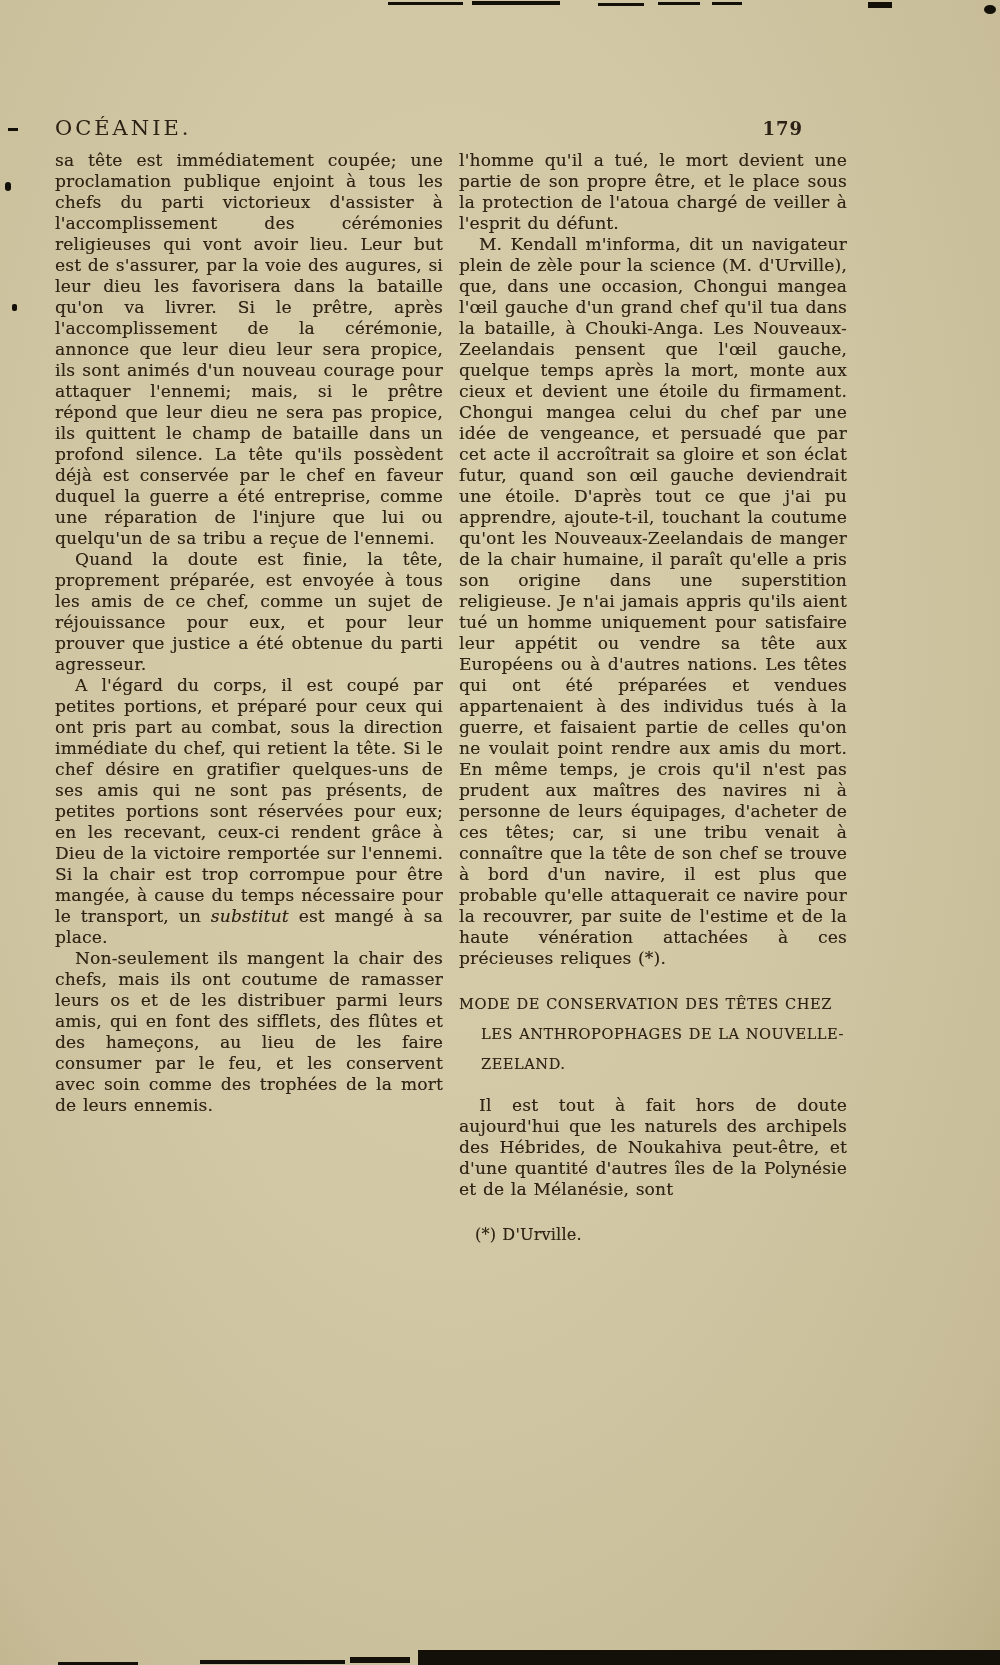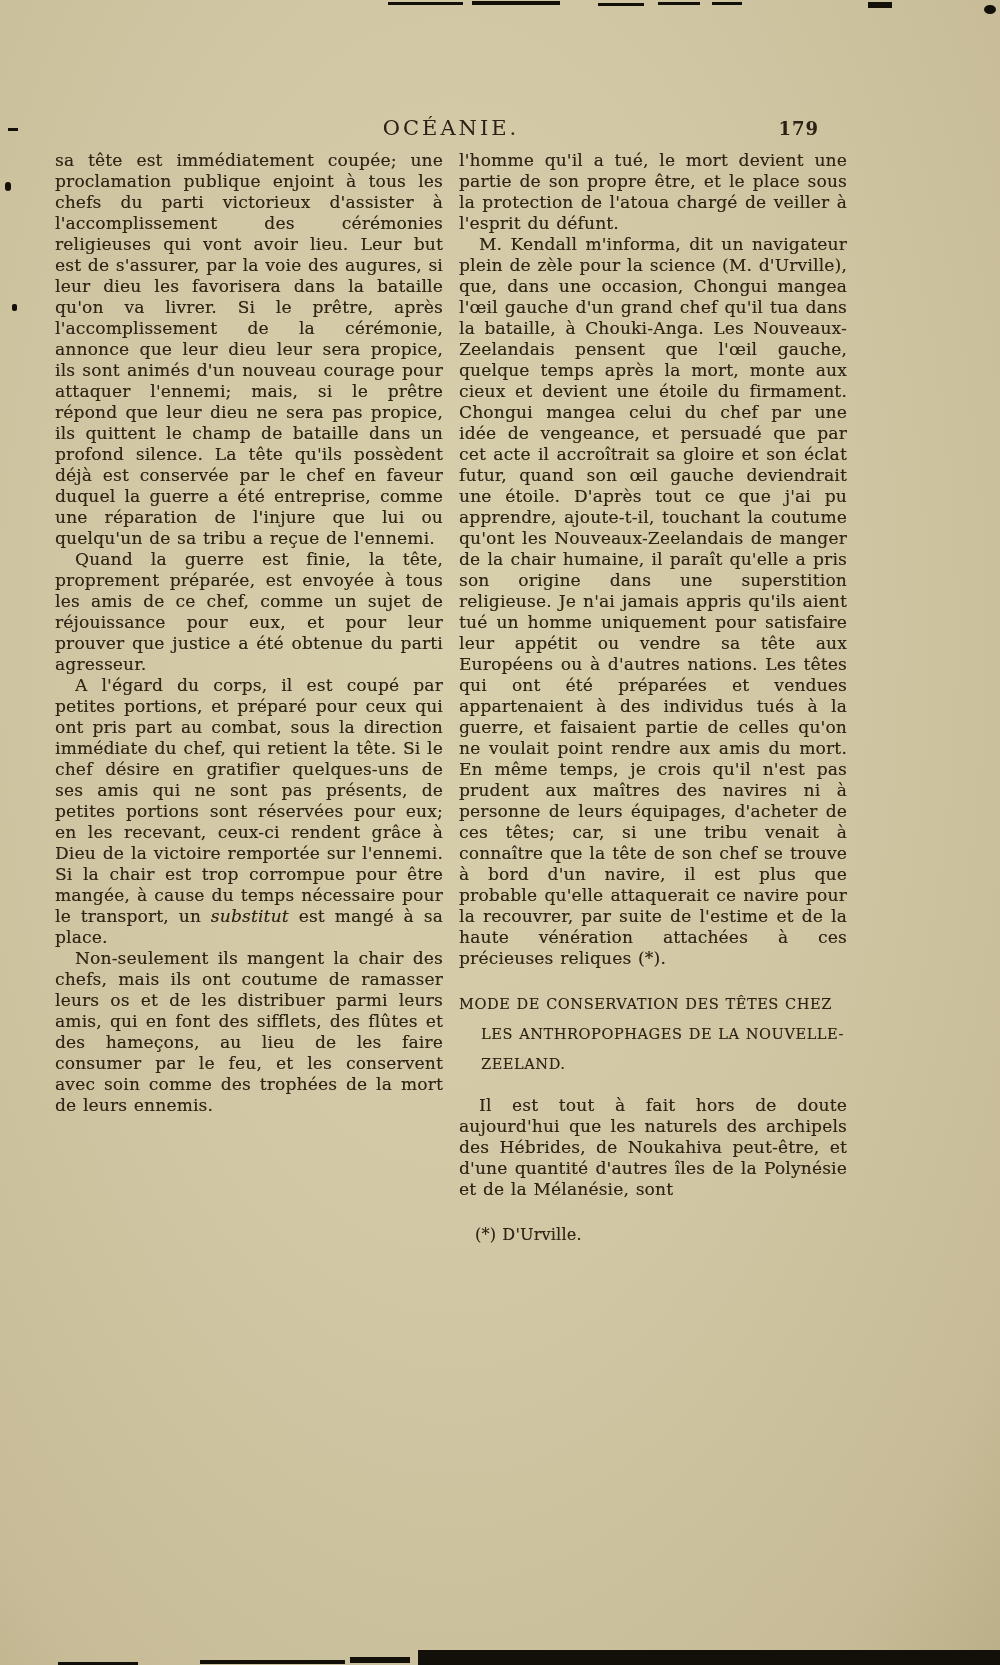--- a/index.html
+++ b/index.html
@@ -25,28 +25,27 @@
     position: absolute;
     top: 116px;
     left: 55px;
     width: 792px;
     height: 28px;
   }
   .header-title {
     position: absolute;
     left: 0;
     right: 0;
-    text-align: center;
     font-size: 21px;
     letter-spacing: 3px;
     color: #2b2114;
   }
   .page-number {
     position: absolute;
-    right: 28px;
+    right: 44px;
     top: 2px;
     font-size: 18px;
     font-weight: bold;
     letter-spacing: 1px;
   }
   
   .columns {
     position: absolute;
     top: 150px;
     left: 55px;
@@ -136,21 +135,21 @@
 
   <div class="running-header">
     <span class="header-title">OCÉANIE.</span>
     <span class="page-number">179</span>
   </div>
 
   <div class="columns">
 
     <div class="column column-left">
       <p class="para no-indent">sa tête est immédiatement coupée; une proclamation publique enjoint à tous les chefs du parti victorieux d'assister à l'accomplissement des cérémonies religieuses qui vont avoir lieu. Leur but est de s'assurer, par la voie des augures, si leur dieu les favorisera dans la bataille qu'on va livrer. Si le prêtre, après l'accomplissement de la cérémonie, annonce que leur dieu leur sera propice, ils sont animés d'un nouveau courage pour attaquer l'ennemi; mais, si le prêtre répond que leur dieu ne sera pas propice, ils quittent le champ de bataille dans un profond silence. La tête qu'ils possèdent déjà est conservée par le chef en faveur duquel la guerre a été entreprise, comme une réparation de l'injure que lui ou quelqu'un de sa tribu a reçue de l'ennemi.</p>
-      <p class="para">Quand la guerre est finie, la tête, proprement préparée, est envoyée à tous les amis de ce chef, comme un sujet de réjouissance pour eux, et pour leur prouver que justice a été obtenue du parti agresseur.</p>
+      <p class="para">Quand la doute est finie, la tête, proprement préparée, est envoyée à tous les amis de ce chef, comme un sujet de réjouissance pour eux, et pour leur prouver que justice a été obtenue du parti agresseur.</p>
       <p class="para"><span>A l'égard du corps, il est coupé par petites portions, et préparé pour ceux qui ont pris part au combat, sous la direction immédiate du chef, qui retient la tête. Si le chef désire en gratifier quelques-uns de ses amis qui ne sont pas présents, de petites portions sont réservées pour eux; en les recevant, ceux-ci rendent grâce à Dieu de la victoire remportée sur l'ennemi. Si la chair est trop corrompue pour être mangée, à cause du temps nécessaire pour le transport, un </span><i>substitut</i><span> est mangé à sa place.</span></p>
       <p class="para">Non-seulement ils mangent la chair des chefs, mais ils ont coutume de ramasser leurs os et de les distribuer parmi leurs amis, qui en font des sifflets, des flûtes et des hameçons, au lieu de les faire consumer par le feu, et les conservent avec soin comme des trophées de la mort de leurs ennemis.</p>
     </div>
 
     <div class="column column-right">
       <p class="para no-indent">l'homme qu'il a tué, le mort devient une partie de son propre être, et le place sous la protection de l'atoua chargé de veiller à l'esprit du défunt.</p>
       <p class="para">M. Kendall m'informa, dit un navigateur plein de zèle pour la science (M. d'Urville), que, dans une occasion, Chongui mangea l'œil gauche d'un grand chef qu'il tua dans la bataille, à Chouki-Anga. Les Nouveaux-Zeelandais pensent que l'œil gauche, quelque temps après la mort, monte aux cieux et devient une étoile du firmament. Chongui mangea celui du chef par une idée de vengeance, et persuadé que par cet acte il accroîtrait sa gloire et son éclat futur, quand son œil gauche deviendrait une étoile. D'après tout ce que j'ai pu apprendre, ajoute-t-il, touchant la coutume qu'ont les Nouveaux-Zeelandais de manger de la chair humaine, il paraît qu'elle a pris son origine dans une superstition religieuse. Je n'ai jamais appris qu'ils aient tué un homme uniquement pour satisfaire leur appétit ou vendre sa tête aux Européens ou à d'autres nations. Les têtes qui ont été préparées et vendues appartenaient à des individus tués à la guerre, et faisaient partie de celles qu'on ne voulait point rendre aux amis du mort. En même temps, je crois qu'il n'est pas prudent aux maîtres des navires ni à personne de leurs équipages, d'acheter de ces têtes; car, si une tribu venait à connaître que la tête de son chef se trouve à bord d'un navire, il est plus que probable qu'elle attaquerait ce navire pour la recouvrer, par suite de l'estime et de la haute vénération attachées à ces précieuses reliques (*).</p>
       <h2 class="section-heading">MODE DE CONSERVATION DES TÊTES CHEZ LES ANTHROPOPHAGES DE LA NOUVELLE-ZEELAND.</h2>
       <p class="para">Il est tout à fait hors de doute aujourd'hui que les naturels des archipels des Hébrides, de Noukahiva peut-être, et d'une quantité d'autres îles de la Polynésie et de la Mélanésie, sont</p>
       <p class="footnote">(*) D'Urville.</p>

